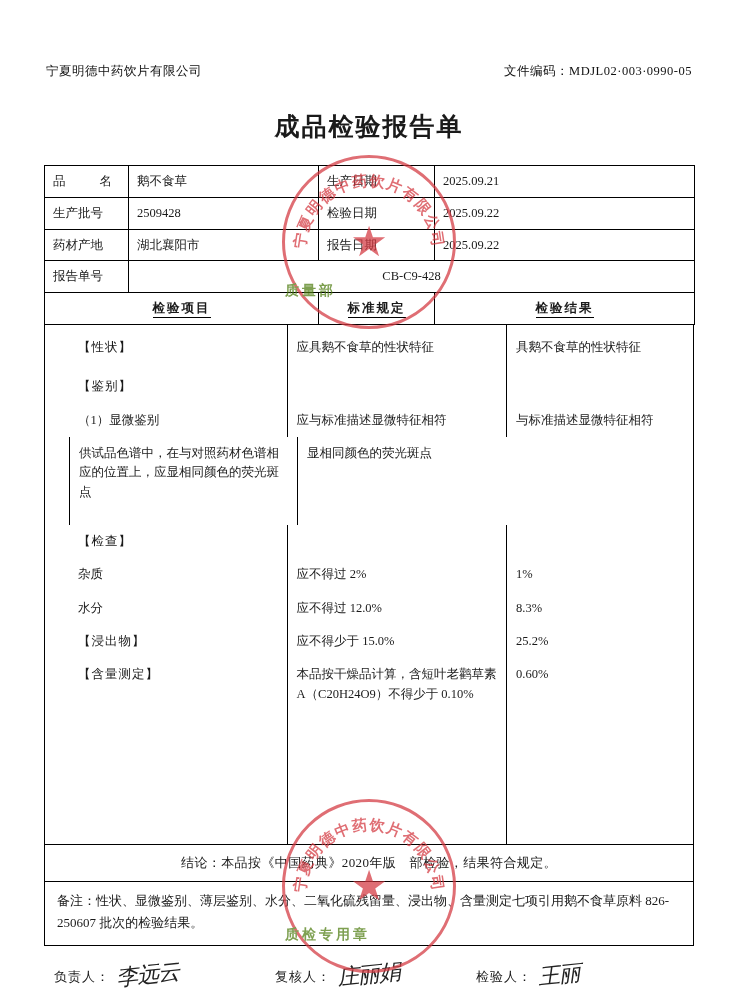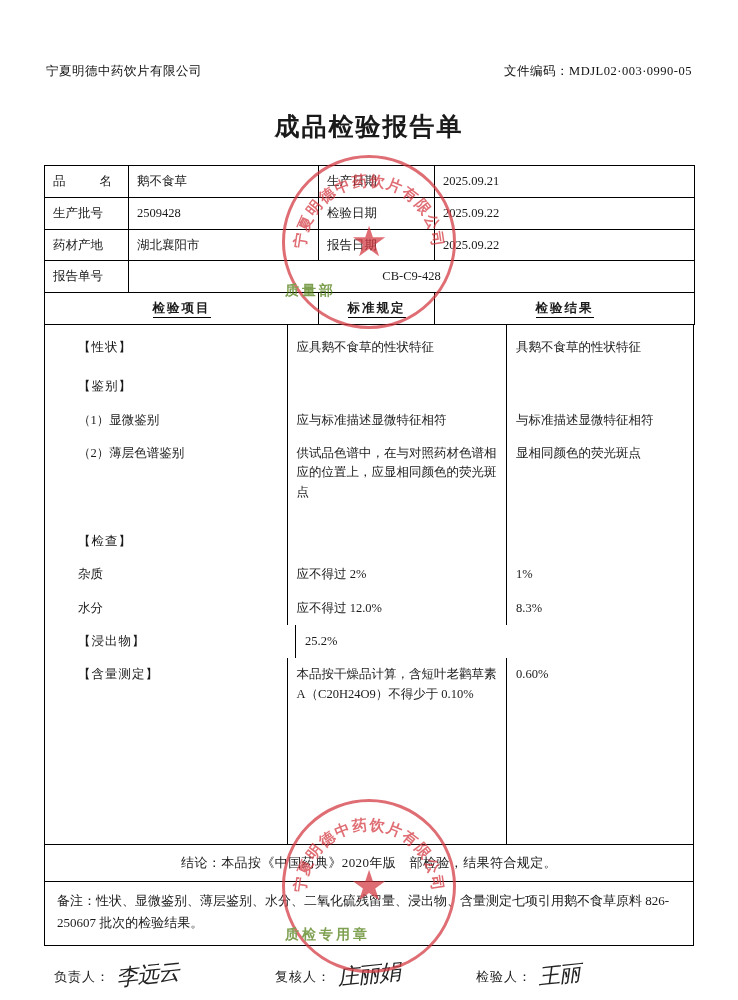--- a/index.html
+++ b/index.html
@@ -276,21 +276,20 @@
       <div class="c3 tall"></div>
     </div>
 
     <div class="items-row">
       <div class="c1 tall">（1）显微鉴别</div>
       <div class="c2 tall">应与标准描述显微特征相符</div>
       <div class="c3 tall">与标准描述显微特征相符</div>
     </div>
 
     <div class="items-row">
-      <div class="c1" style="min-height:88px">（2）薄层色谱鉴别</div>
       <div class="c2" style="min-height:88px">供试品色谱中，在与对照药材色谱相应的位置上，应显相同颜色的荧光斑点</div>
       <div class="c3" style="min-height:88px">显相同颜色的荧光斑点</div>
     </div>
 
     <div class="items-row">
       <div class="c1 bracket tall">【检查】</div>
       <div class="c2 tall"></div>
       <div class="c3 tall"></div>
     </div>
 
@@ -302,20 +301,21 @@
 
     <div class="items-row">
       <div class="c1 tall">水分</div>
       <div class="c2 tall">应不得过 12.0%</div>
       <div class="c3 tall">8.3%</div>
     </div>
 
 
     <div class="items-row">
       <div class="c1 bracket tall">【浸出物】</div>
+      <div class="c2 tall">应不得少于 15.0%</div>
       <div class="c3 tall">25.2%</div>
     </div>
 
     <div class="items-row">
       <div class="c1 bracket" style="min-height:58px">【含量测定】</div>
       <div class="c2" style="min-height:58px">本品按干燥品计算，含短叶老鹳草素 A（C20H24O9）不得少于 0.10%</div>
       <div class="c3" style="min-height:58px">0.60%</div>
     </div>
 
     <div class="items-row">

